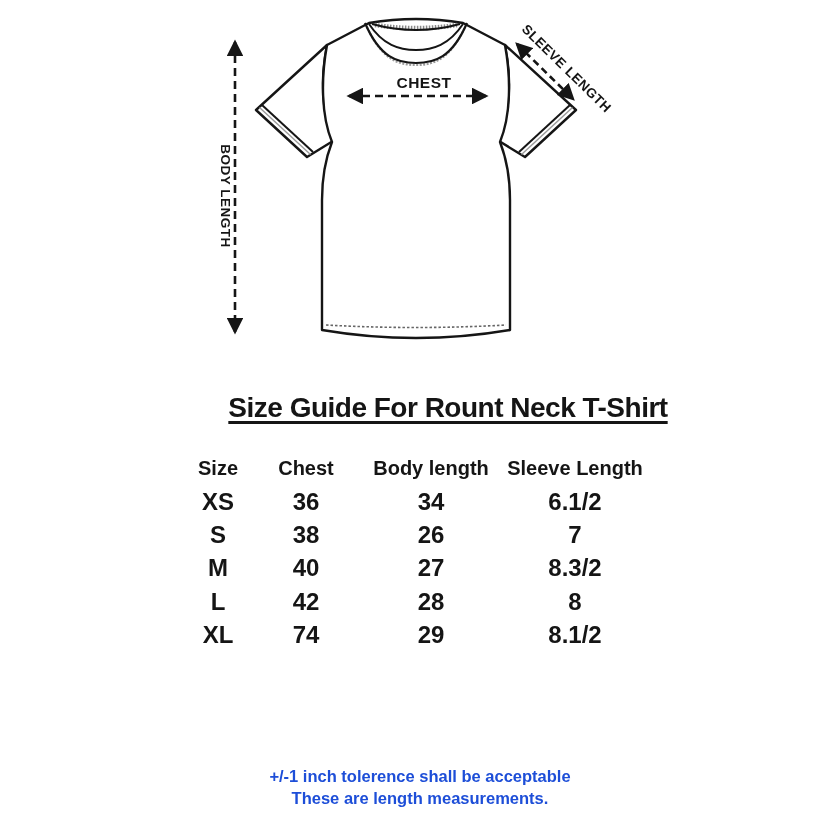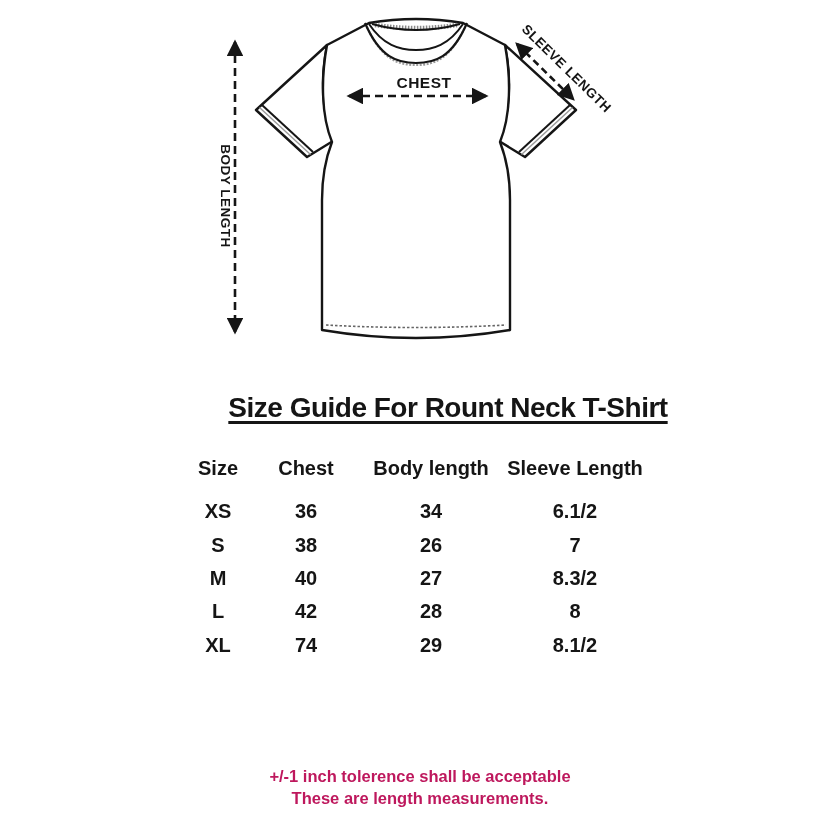--- a/index.html
+++ b/index.html
@@ -29,31 +29,31 @@
     text-underline-offset:4px;
     color:#151515;
     margin-left:28px;
   }
   .size-table { position:absolute; top:452px; left:170px; width:464px; }
   .trow {
     display:grid;
     grid-template-columns:96px 80px 170px 118px;
     height:33.4px;
   }
-  .trow.thead { height:33px; margin-bottom:10px; }
+  .trow.thead { height:33px; }
   .tcell {
     display:flex; align-items:center; justify-content:center;
-    font-weight:bold; font-size:20px; white-space:nowrap;
+    font-weight:bold; font-size:24px; white-space:nowrap;
   }
   .thead .tcell { font-size:20px; }
   .footer-note {
     position:absolute; top:766px; left:0;
     width:840px; text-align:center;
     font-weight:bold; font-size:16.5px; line-height:21.5px;
-    color:#be185d;
+    color:#1d4ed8;
   }
 </style>
 </head>
 <body>
 
 <div id="page">
 
   <svg id="diagram" width="840" height="372" viewBox="0 0 840 372">
     <defs>
       <marker id="ah" viewBox="0 0 10 10" refX="8.5" refY="5" markerWidth="6.5" markerHeight="6.5" orient="auto-start-reverse">

